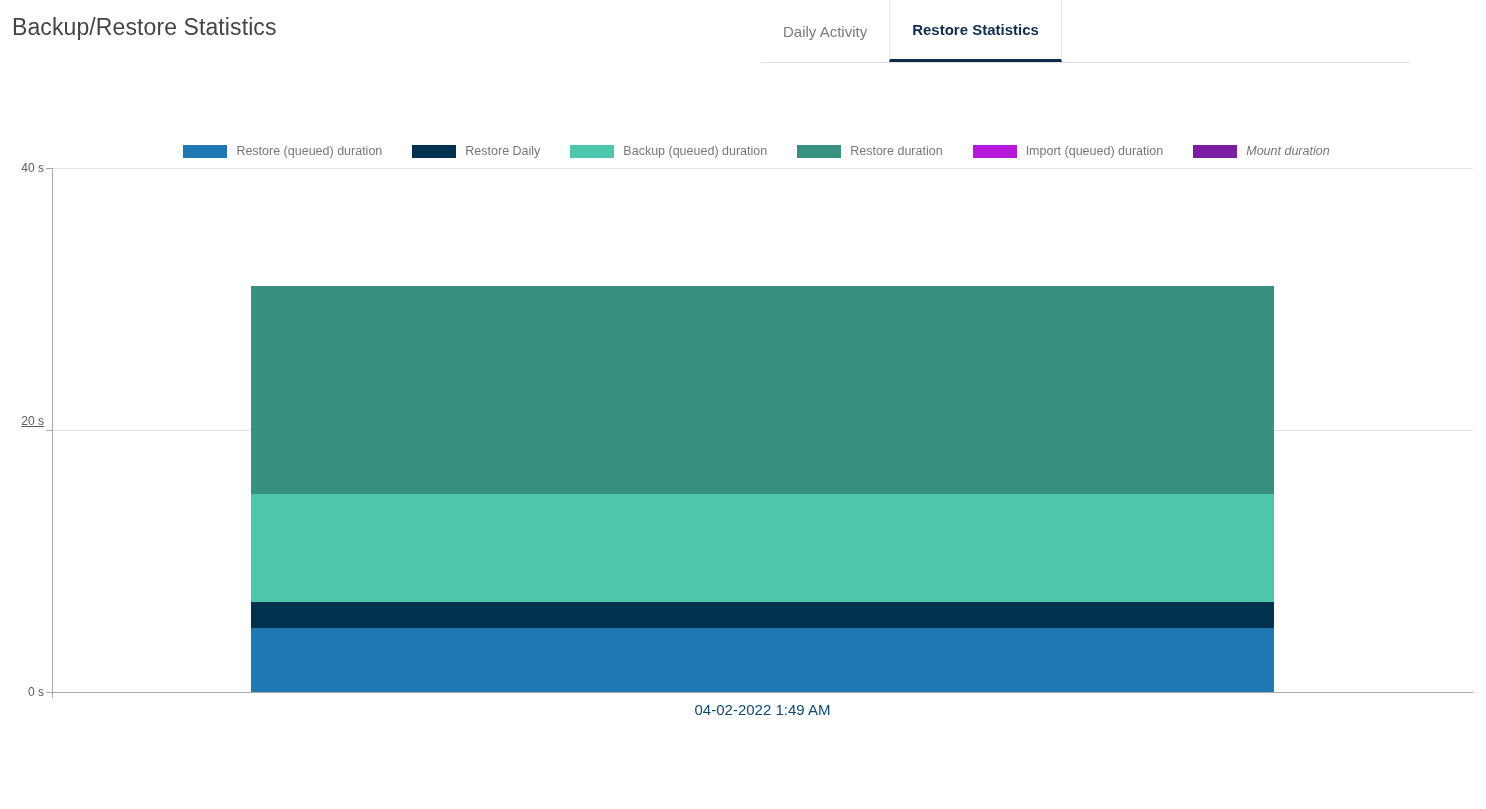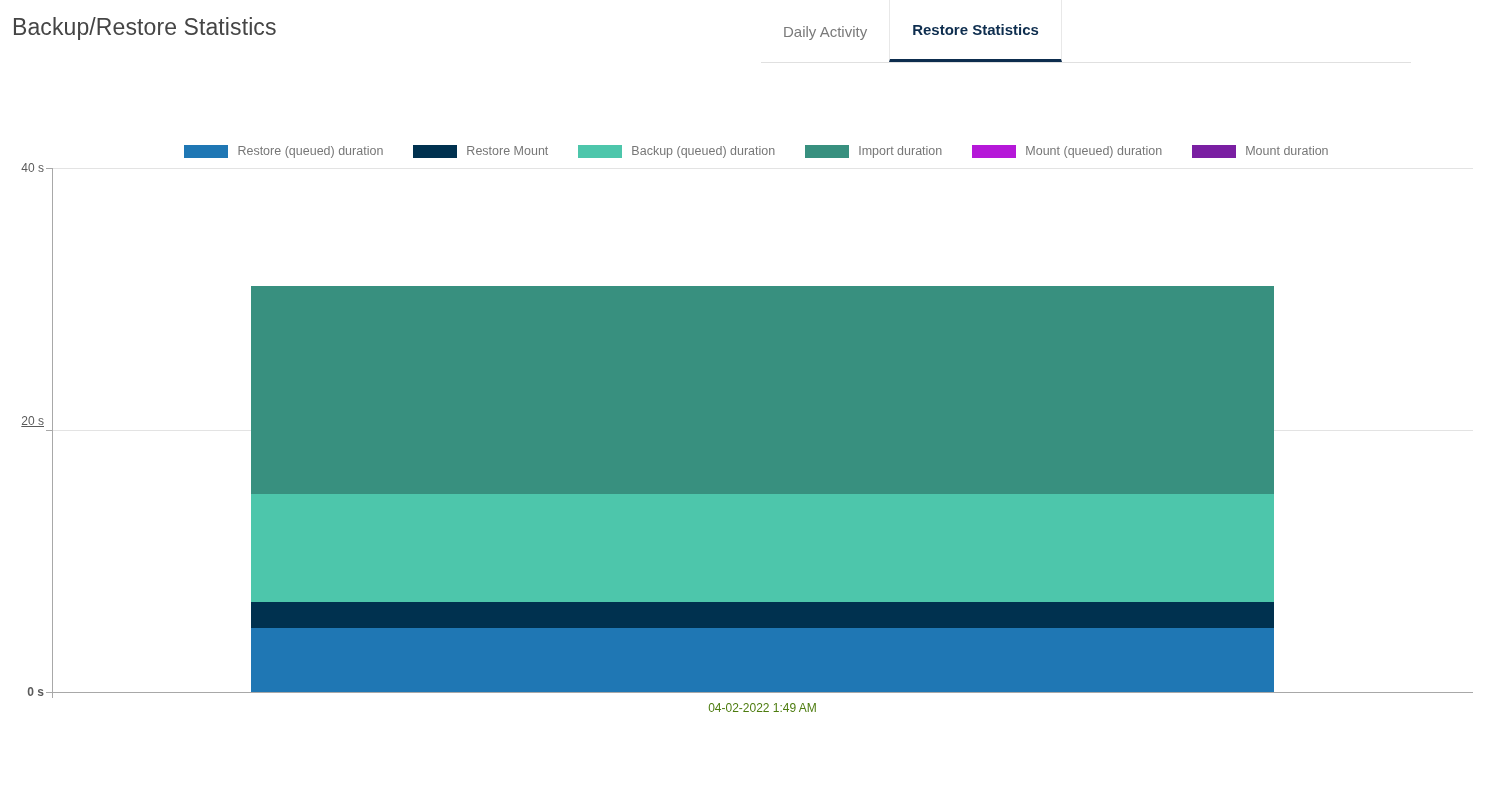--- a/index.html
+++ b/index.html
@@ -66,21 +66,21 @@
     align-items: center;
     gap: 16px;
     padding-left: 32px;
   }
   .legend-item {
     display: flex;
     align-items: center;
     margin-right: 14px;
     cursor: pointer;
   }
-  .legend-item:last-child { margin-right: 5px; }
+  .legend-item:last-child { margin-right: 5px; font-style: italic; }
   .legend-swatch {
     width: 44px; height: 13px;
     margin-right: 9px;
     flex: none;
   }
   .legend-label {
     font-size: 12.5px;
     color: #777777;
     white-space: nowrap;
     line-height: 1;
@@ -134,22 +134,22 @@
   .bar {
     position: absolute;
     display: flex;
     flex-direction: column;
   }
   .bar-seg { width: 100%; }
 
   .xtick-label {
     position: absolute;
     top: 701px;
-    font-size: 12px;
-    color: #4d7c0f;
+    font-size: 15px;
+    color: #0c4a6e;
     white-space: nowrap;
     transform: translateX(-50%);
   }
 </style>
 </head>
 <body>
 
 <div class="page">
 
   <div class="page-title">Backup/Restore Statistics</div>
@@ -159,33 +159,33 @@
       <button class="tab active">Restore Statistics</button>
     </div>
 
   <div class="legend" id="legend">
       <div class="legend-item">
         <span class="legend-swatch" style="background: rgb(31, 119, 180);"></span>
         <span class="legend-label">Restore (queued) duration</span>
       </div>
       <div class="legend-item">
         <span class="legend-swatch" style="background: rgb(0, 49, 79);"></span>
-        <span class="legend-label">Restore Mount</span>
+        <span class="legend-label">Restore Daily</span>
       </div>
       <div class="legend-item">
         <span class="legend-swatch" style="background: rgb(77, 198, 171);"></span>
         <span class="legend-label">Backup (queued) duration</span>
       </div>
       <div class="legend-item">
         <span class="legend-swatch" style="background: rgb(56, 144, 127);"></span>
-        <span class="legend-label">Import duration</span>
+        <span class="legend-label">Restore duration</span>
       </div>
       <div class="legend-item">
         <span class="legend-swatch" style="background: rgb(181, 24, 216);"></span>
-        <span class="legend-label">Mount (queued) duration</span>
+        <span class="legend-label">Import (queued) duration</span>
       </div>
       <div class="legend-item">
         <span class="legend-swatch" style="background: rgb(122, 31, 162);"></span>
         <span class="legend-label">Mount duration</span>
       </div>
     </div>
 
   <div class="chart">
     <div class="plot-area" id="plot-area">
         <div class="gridline" style="top: 262px;"></div>
@@ -193,21 +193,21 @@
         <div class="bar" style="left: 198.94px; width: 1023.12px; top: 117.9px; height: 406.1px;">
           <div class="bar-seg" style="background: rgb(56, 144, 127); height: 208.29px;"></div>
           <div class="bar-seg" style="background: rgb(77, 198, 171); height: 107.42px;"></div>
           <div class="bar-seg" style="background: rgb(0, 49, 79); height: 26.2px;"></div>
           <div class="bar-seg" style="background: rgb(31, 119, 180); height: 64.19px;"></div>
         </div>
       </div>
     <div class="axis-y-line"></div>
     <div class="axis-x-line"></div>
     <div id="yticks">
-        <div class="ytick" style="top: 685px; font-weight: bold;">0 s</div>
+        <div class="ytick" style="top: 685px;">0 s</div>
         <div class="ytick-tickmark" style="top: 692px;"></div>
         <div class="ytick" style="top: 414px; text-decoration: underline;">20 s</div>
         <div class="ytick-tickmark" style="top: 430px;"></div>
         <div class="ytick" style="top: 161px;">40 s</div>
         <div class="ytick-tickmark" style="top: 168px;"></div>
       </div>
     <div id="xticks">
         <div class="xtick-label" style="left: 762.5px;">04-02-2022 1:49 AM</div>
       </div>
   </div>

